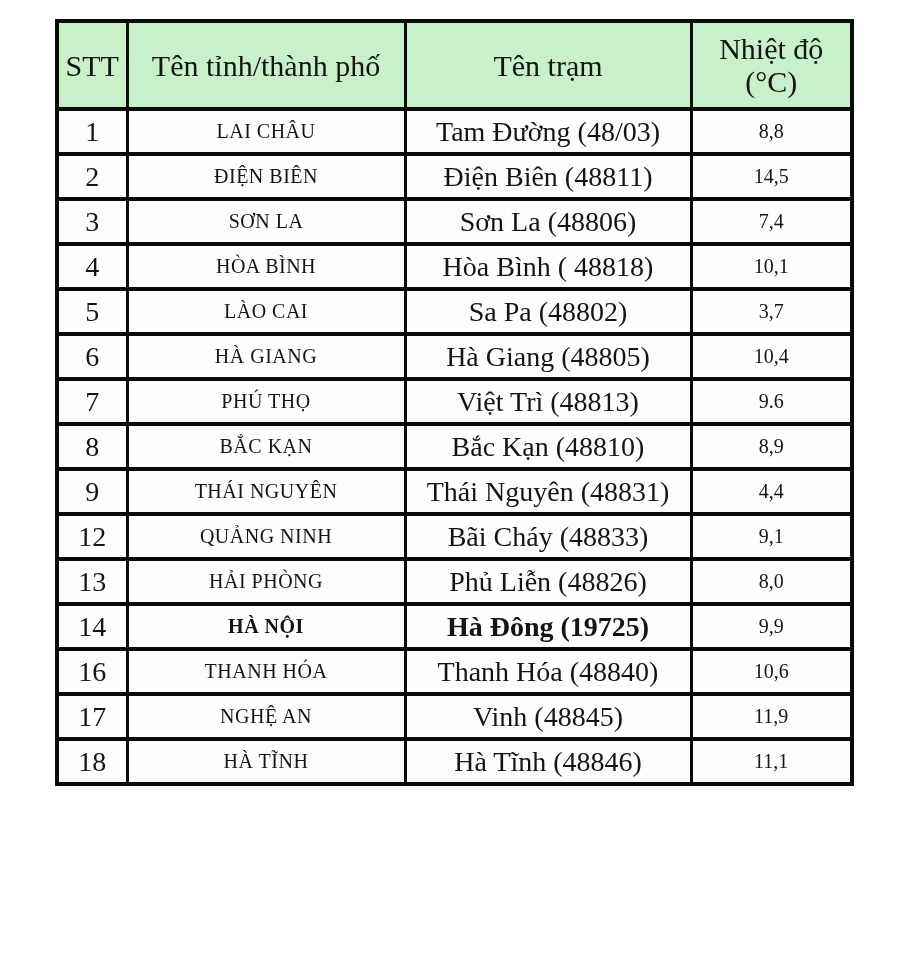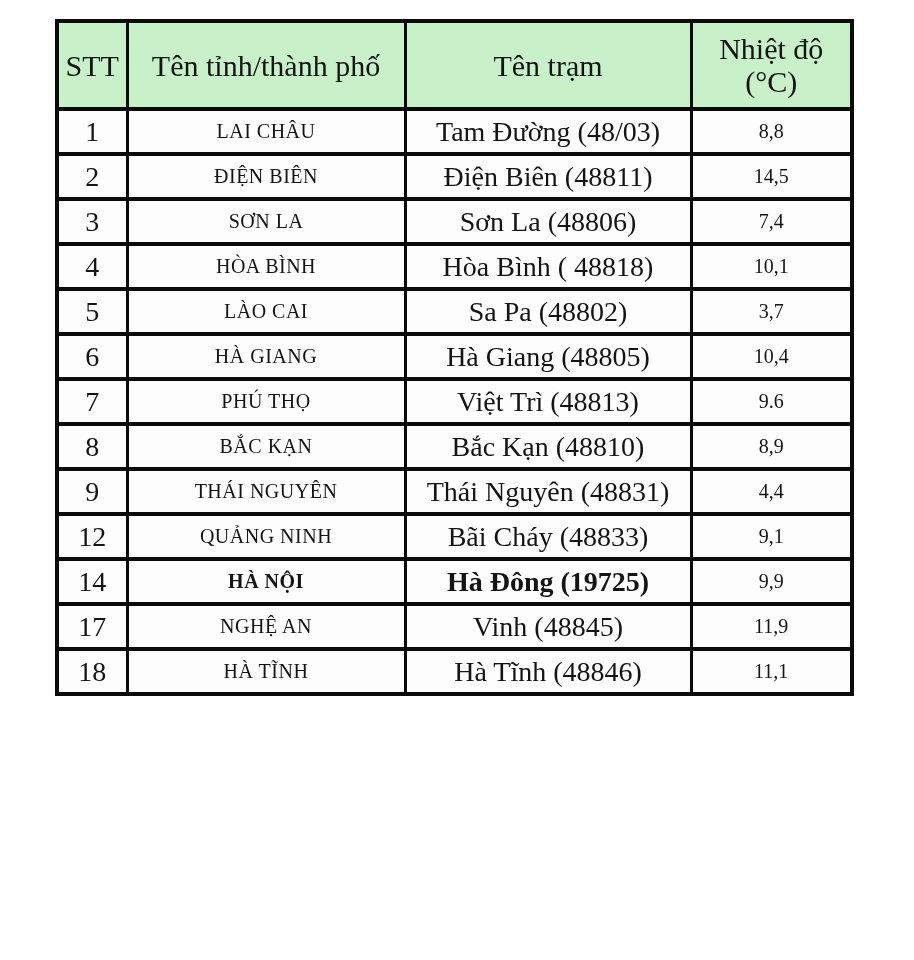--- a/index.html
+++ b/index.html
@@ -155,29 +155,41 @@
 
 
 
   <tr>
     <td class="cell-stt">12</td>
     <td class="cell-province">QUẢNG NINH</td>
     <td class="cell-station">Bãi Cháy (48833)</td>
     <td class="cell-temp">9,1</td>
   </tr>
 
+  <tr>
+    <td class="cell-stt">13</td>
+    <td class="cell-province">HẢI PHÒNG</td>
+    <td class="cell-station">Phủ Liễn (48826)</td>
+    <td class="cell-temp">8,0</td>
+  </tr>
 
   <tr class="bold-row">
     <td class="cell-stt">14</td>
     <td class="cell-province">HÀ NỘI</td>
     <td class="cell-station">Hà Đông (19725)</td>
     <td class="cell-temp">9,9</td>
   </tr>
 
 
+  <tr>
+    <td class="cell-stt">16</td>
+    <td class="cell-province">THANH HÓA</td>
+    <td class="cell-station">Thanh Hóa (48840)</td>
+    <td class="cell-temp">10,6</td>
+  </tr>
 
   <tr>
     <td class="cell-stt">17</td>
     <td class="cell-province">NGHỆ AN</td>
     <td class="cell-station">Vinh (48845)</td>
     <td class="cell-temp">11,9</td>
   </tr>
 
   <tr>
     <td class="cell-stt">18</td>

